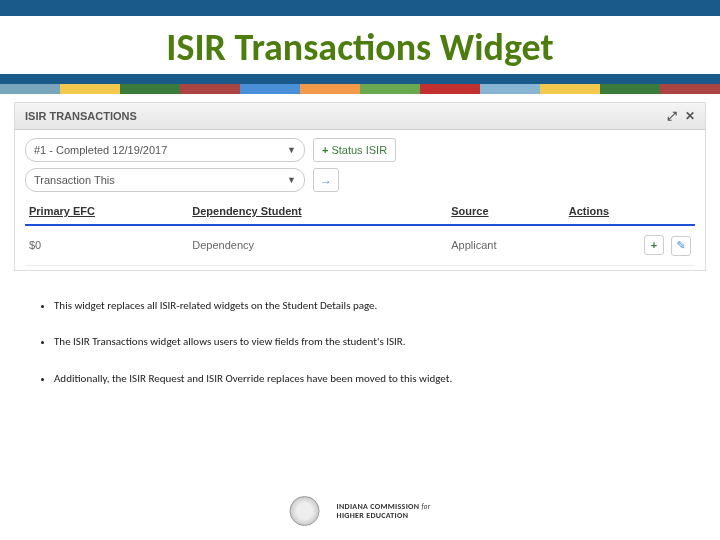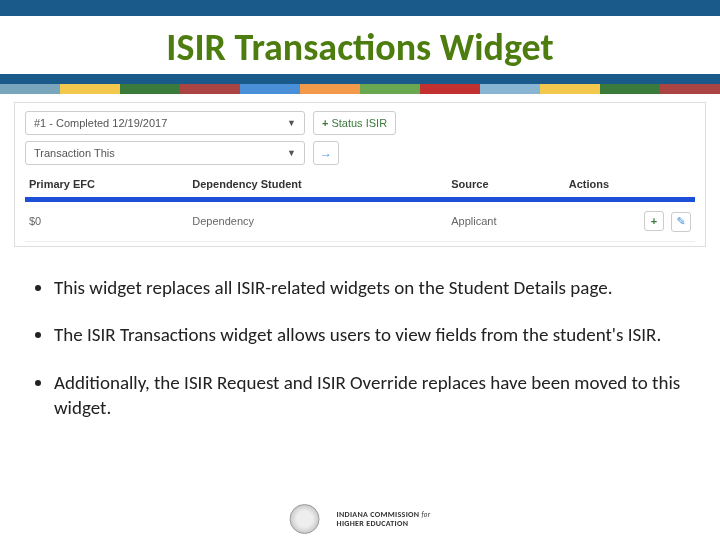--- a/index.html
+++ b/index.html
@@ -58,21 +58,21 @@
     font-size: 11px;
     font-weight: 700;
     color: #555;
   }
   .widget-header-icons { display:flex; gap:8px; color:#555; font-size:12px; }
   .widget-body { padding: 8px 10px 4px 10px; }
   .row1 { display: flex; gap: 8px; align-items: stretch; margin-bottom: 6px; }
   .select-box {
     flex: 0 0 280px;
     border: 1px solid #ccc;
-    border-radius: 3px;
+    border-radius: 11px;
     background: #fff;
     padding: 5px 8px;
     font-size: 11px;
     color: #555;
     display: flex;
     justify-content: space-between;
     align-items: center;
   }
   .select-caret { font-size: 9px; color:#555; }
   .btn-small {
@@ -101,21 +101,22 @@
   .table {
     width: 100%;
     font-size: 11px;
     border-collapse: collapse;
   }
   .table th {
     text-align: left;
     font-weight: 700;
     color: #333;
     padding: 7px 4px;
-    border-bottom: 5px solid #1d4ed8;
+    border-bottom: 2px solid #1d4ed8;
+    text-decoration: underline;
   }
   .table th:last-child { text-align: left; }
   .table td {
     padding: 9px 4px;
     color: #666;
     border-bottom: 1px solid #eee;
   }
   .actions-cell { text-align: right; }
   .action-btn {
     display:inline-flex;
@@ -125,28 +126,28 @@
     align-items:center;
     justify-content:center;
     font-size:11px;
     margin-left:4px;
   }
   .plus-green { color:#3a7a3a; font-weight:700; }
   .wand-blue { color:#4a90d9; }
 
   .bullets {
     margin: 28px 36px 0 36px;
-    font-size: 19px;
+    font-size: 11px;
     color: #222;
   }
   .bullets li { list-style: disc; margin-left: 18px; margin-bottom: 22px; line-height:1.35; }
 
   .footer-logo {
     position: absolute;
-    bottom: 6px;
+    bottom: 14px;
     left: 50%;
     transform: translateX(-50%);
     display:flex;
     align-items:center;
     gap:17px;
     font-size:8px;
     color:#333;
     font-weight:700;
     letter-spacing:0.3px;
   }
@@ -173,20 +174,27 @@
     <div class="c6"></div>
     <div class="c7"></div>
     <div class="c8"></div>
   <div class="c9"></div>
     <div class="c10"></div>
     <div class="c11"></div>
     <div class="c12"></div>
 </div>
 
 <div class="widget-area">
+  <div class="widget-header">
+    <span>ISIR TRANSACTIONS</span>
+    <div class="widget-header-icons">
+      <span>⤢</span>
+      <span>✕</span>
+    </div>
+  </div>
   <div class="widget-body">
     <div class="row1">
       <div class="select-box">
         <span>#1 - Completed 12/19/2017</span>
         <span class="select-caret">▼</span>
       </div>
       <div class="btn-small">
         <span style="color:#3a7a3a;font-weight:700">+</span>
         <span>Status ISIR</span>
       </div>

